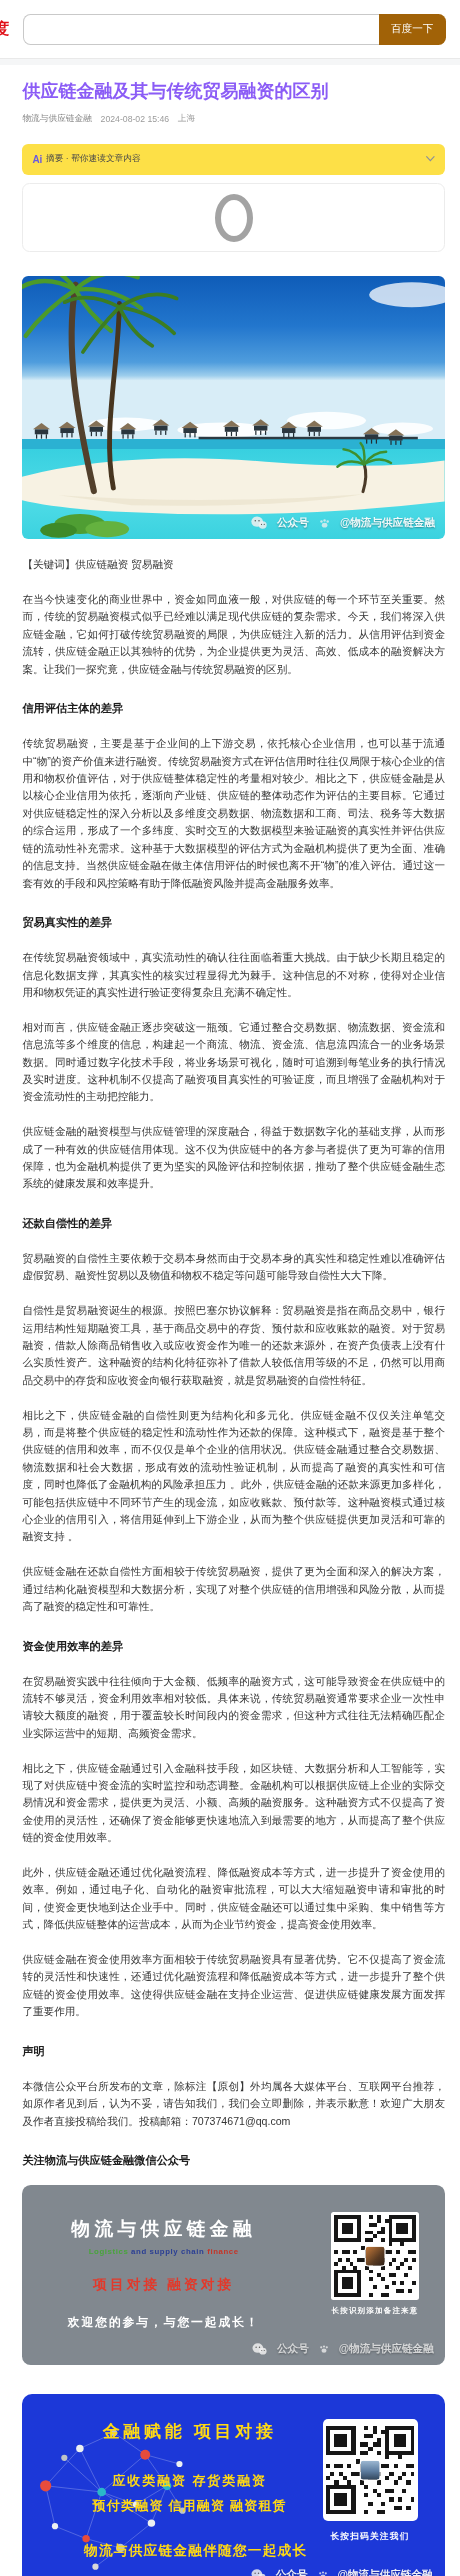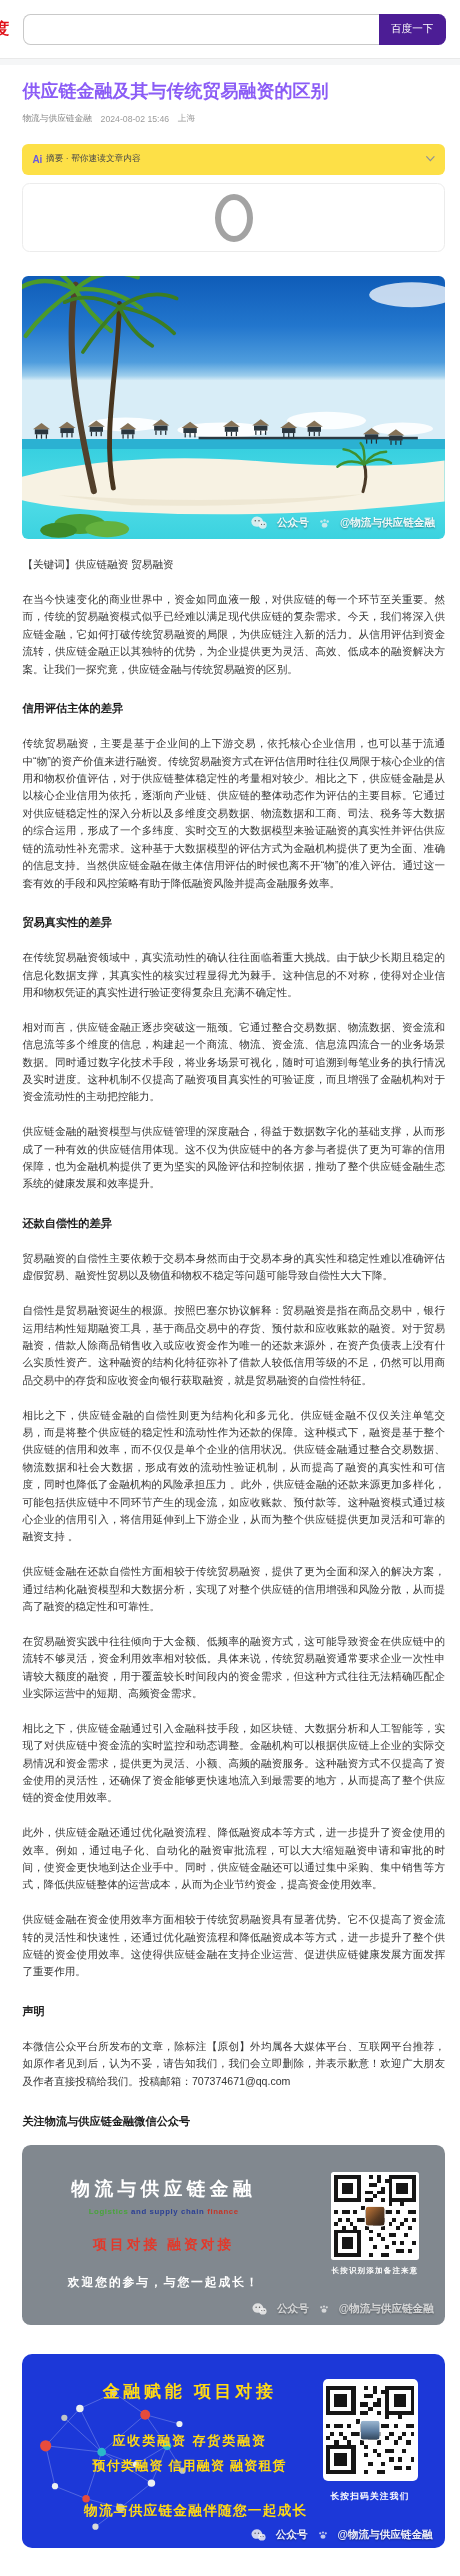--- a/index.html
+++ b/index.html
@@ -2,21 +2,21 @@
 <html style="font-size:10px"><head>
 <meta charset="utf-8">
 <style>
   html,body{margin:0;padding:0;background:#fff;}
   .page{width:460px;margin:0 auto;background:#fff;font-family:"Liberation Sans","DejaVu Sans",sans-serif;color:#333;position:relative;overflow:hidden;}
   
   .baidu-header{position:relative;height:58px;background:#fff;border-bottom:0.6px solid #e9e9e9;}
   .baidu-logo-frag{position:absolute;left:-6.8px;top:18.7px;font-size:16px;font-weight:700;color:#e0121a;}
   .search-wrap{position:absolute;left:23px;right:14.3px;top:13.7px;height:31px;display:flex;}
   .search-input{flex:1;border:0.6px solid #c9c9c9;border-right:none;border-radius:7.5px 0 0 7.5px;font-size:10px;padding:0 8.7px;outline:none;color:#333;background:#fff;}
-  .search-btn{width:67px;border:none;background:#4c1d95;color:#fff;font-size:10.6px;border-radius:0 7.5px 7.5px 0;cursor:pointer;font-family:inherit;}
+  .search-btn{width:67px;border:none;background:#a16207;color:#fff;font-size:10.6px;border-radius:0 7.5px 7.5px 0;cursor:pointer;font-family:inherit;}
   .gray-band{height:6.2px;background:#f5f6f7;}
   
   .article{padding:0 15px 0 22.4px;}
   .title{font-size:18px;line-height:26px;font-weight:700;color:#8b5cf6;margin:12.4px 0 0;}
   .meta{margin-top:9.3px;font-size:8.7px;color:#9b9b9b;display:flex;gap:8.7px;align-items:center;}
   .meta .account{color:#868686;}
   .ai-bar{margin-top:18.7px;height:31px;background:#fde047;border-radius:6.2px;display:flex;align-items:center;padding:0 10px;cursor:pointer;}
   .ai-logo{color:#6a5ae0;font-weight:800;font-size:10px;margin-right:3.7px;}
   .ai-label{font-size:8.7px;color:#4a4a4a;}
   .ai-chevron{margin-left:auto;display:flex;}
@@ -217,20 +217,21 @@
     <p class="body-p">传统贸易融资，主要是基于企业间的上下游交易，依托核心企业信用，也可以基于流通中“物”的资产价值来进行融资。传统贸易融资方式在评估信用时往往仅局限于核心企业的信用和物权价值评估，对于供应链整体稳定性的考量相对较少。相比之下，供应链金融是从以核心企业信用为依托，逐渐向产业链、供应链的整体动态作为评估的主要目标。它通过对供应链稳定性的深入分析以及多维度交易数据、物流数据和工商、司法、税务等大数据的综合运用，形成了一个多纬度、实时交互的大数据模型来验证融资的真实性并评估供应链的流动性补充需求。这种基于大数据模型的评估方式为金融机构提供了更为全面、准确的信息支持。当然供应链金融在做主体信用评估的时候也离不开“物”的准入评估。通过这一套有效的手段和风控策略有助于降低融资风险并提高金融服务效率。</p>
     <h2 class="body-h">贸易真实性的差异</h2>
     <p class="body-p">在传统贸易融资领域中，真实流动性的确认往往面临着重大挑战。由于缺少长期且稳定的信息化数据支撑，其真实性的核实过程显得尤为棘手。这种信息的不对称，使得对企业信用和物权凭证的真实性进行验证变得复杂且充满不确定性。</p>
     <p class="body-p">相对而言，供应链金融正逐步突破这一瓶颈。它通过整合交易数据、物流数据、资金流和信息流等多个维度的信息，构建起一个商流、物流、资金流、信息流四流合一的业务场景数据。同时通过数字化技术手段，将业务场景可视化，随时可追溯到每笔业务的执行情况及实时进度。这种机制不仅提高了融资项目真实性的可验证度，而且增强了金融机构对于资金流动性的主动把控能力。</p>
     <p class="body-p">供应链金融的融资模型与供应链管理的深度融合，得益于数据数字化的基础支撑，从而形成了一种有效的供应链信用体现。这不仅为供应链中的各方参与者提供了更为可靠的信用保障，也为金融机构提供了更为坚实的风险评估和控制依据，推动了整个供应链金融生态系统的健康发展和效率提升。</p>
     <h2 class="body-h">还款自偿性的差异</h2>
     <p class="body-p">贸易融资的自偿性主要依赖于交易本身然而由于交易本身的真实性和稳定性难以准确评估虚假贸易、融资性贸易以及物值和物权不稳定等问题可能导致自偿性大大下降。</p>
     <p class="body-p">自偿性是贸易融资诞生的根源。按照巴塞尔协议解释：贸易融资是指在商品交易中，银行运用结构性短期融资工具，基于商品交易中的存货、预付款和应收账款的融资。对于贸易融资，借款人除商品销售收入或应收资金作为唯一的还款来源外，在资产负债表上没有什么实质性资产。这种融资的结构化特征弥补了借款人较低信用等级的不足，仍然可以用商品交易中的存货和应收资金向银行获取融资，就是贸易融资的自偿性特征。</p>
     <p class="body-p">相比之下，供应链金融的自偿性则更为结构化和多元化。供应链金融不仅仅关注单笔交易，而是将整个供应链的稳定性和流动性作为还款的保障。这种模式下，融资是基于整个供应链的信用和效率，而不仅仅是单个企业的信用状况。供应链金融通过整合交易数据、物流数据和社会大数据，形成有效的流动性验证机制，从而提高了融资的真实性和可信度，同时也降低了金融机构的风险承担压力 。此外，供应链金融的还款来源更加多样化，可能包括供应链中不同环节产生的现金流，如应收账款、预付款等。这种融资模式通过核心企业的信用引入，将信用延伸到上下游企业，从而为整个供应链提供更加灵活和可靠的融资支持 。</p>
     <p class="body-p">供应链金融在还款自偿性方面相较于传统贸易融资，提供了更为全面和深入的解决方案，通过结构化融资模型和大数据分析，实现了对整个供应链的信用增强和风险分散，从而提高了融资的稳定性和可靠性。</p>
+    <h2 class="body-h">资金使用效率的差异</h2>
     <p class="body-p">在贸易融资实践中往往倾向于大金额、低频率的融资方式，这可能导致资金在供应链中的流转不够灵活，资金利用效率相对较低。具体来说，传统贸易融资通常要求企业一次性申请较大额度的融资，用于覆盖较长时间段内的资金需求，但这种方式往往无法精确匹配企业实际运营中的短期、高频资金需求。</p>
     <p class="body-p">相比之下，供应链金融通过引入金融科技手段，如区块链、大数据分析和人工智能等，实现了对供应链中资金流的实时监控和动态调整。金融机构可以根据供应链上企业的实际交易情况和资金需求，提供更为灵活、小额、高频的融资服务。这种融资方式不仅提高了资金使用的灵活性，还确保了资金能够更快速地流入到最需要的地方，从而提高了整个供应链的资金使用效率。</p>
     <p class="body-p">此外，供应链金融还通过优化融资流程、降低融资成本等方式，进一步提升了资金使用的效率。例如，通过电子化、自动化的融资审批流程，可以大大缩短融资申请和审批的时间，使资金更快地到达企业手中。同时，供应链金融还可以通过集中采购、集中销售等方式，降低供应链整体的运营成本，从而为企业节约资金，提高资金使用效率。</p>
     <p class="body-p">供应链金融在资金使用效率方面相较于传统贸易融资具有显著优势。它不仅提高了资金流转的灵活性和快速性，还通过优化融资流程和降低融资成本等方式，进一步提升了整个供应链的资金使用效率。这使得供应链金融在支持企业运营、促进供应链健康发展方面发挥了重要作用。</p>
     <h2 class="body-h">声明</h2>
     <p class="body-p">本微信公众平台所发布的文章，除标注【原创】外均属各大媒体平台、互联网平台推荐，如原作者见到后，认为不妥，请告知我们，我们会立即删除，并表示歉意！欢迎广大朋友及作者直接投稿给我们。投稿邮箱：707374671@qq.com</p>
     <h2 class="body-h">关注物流与供应链金融微信公众号</h2>
 
     <div class="banner gray-banner">
       <div class="gb-left">

